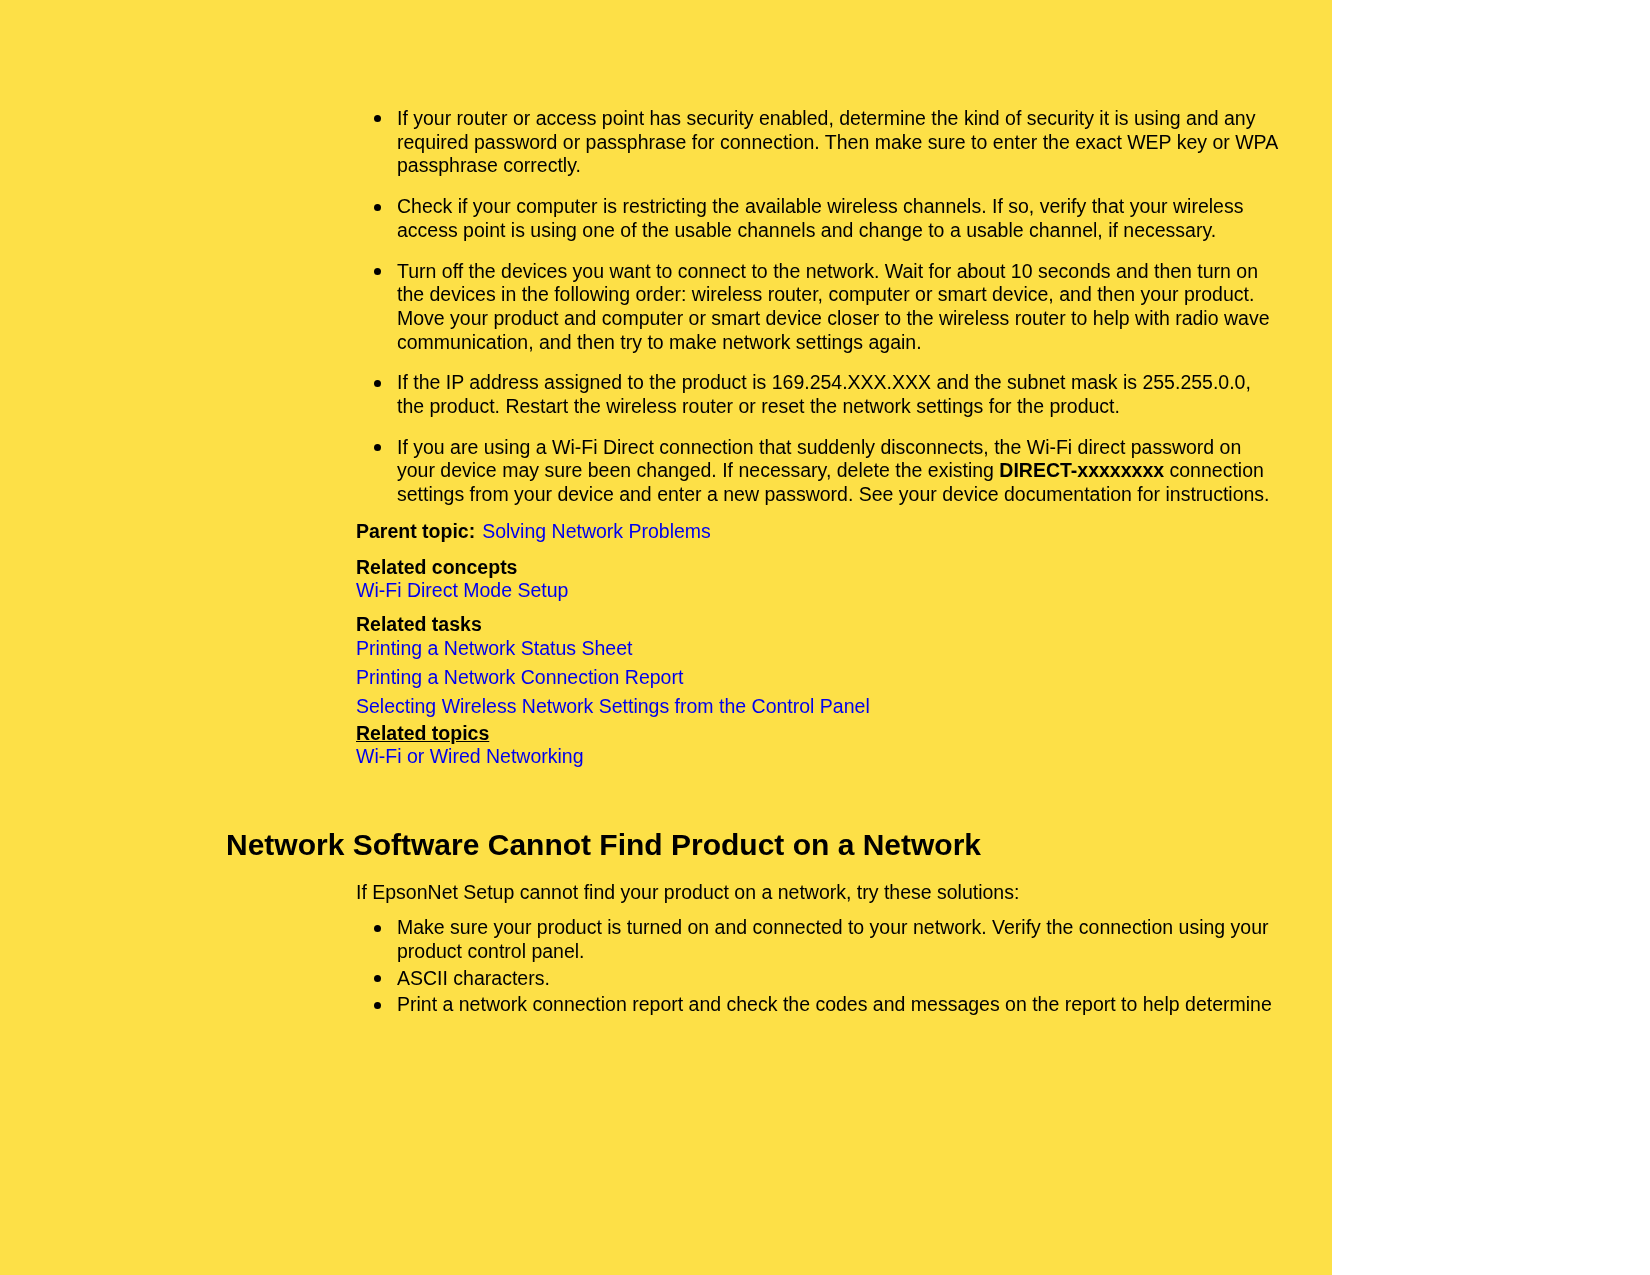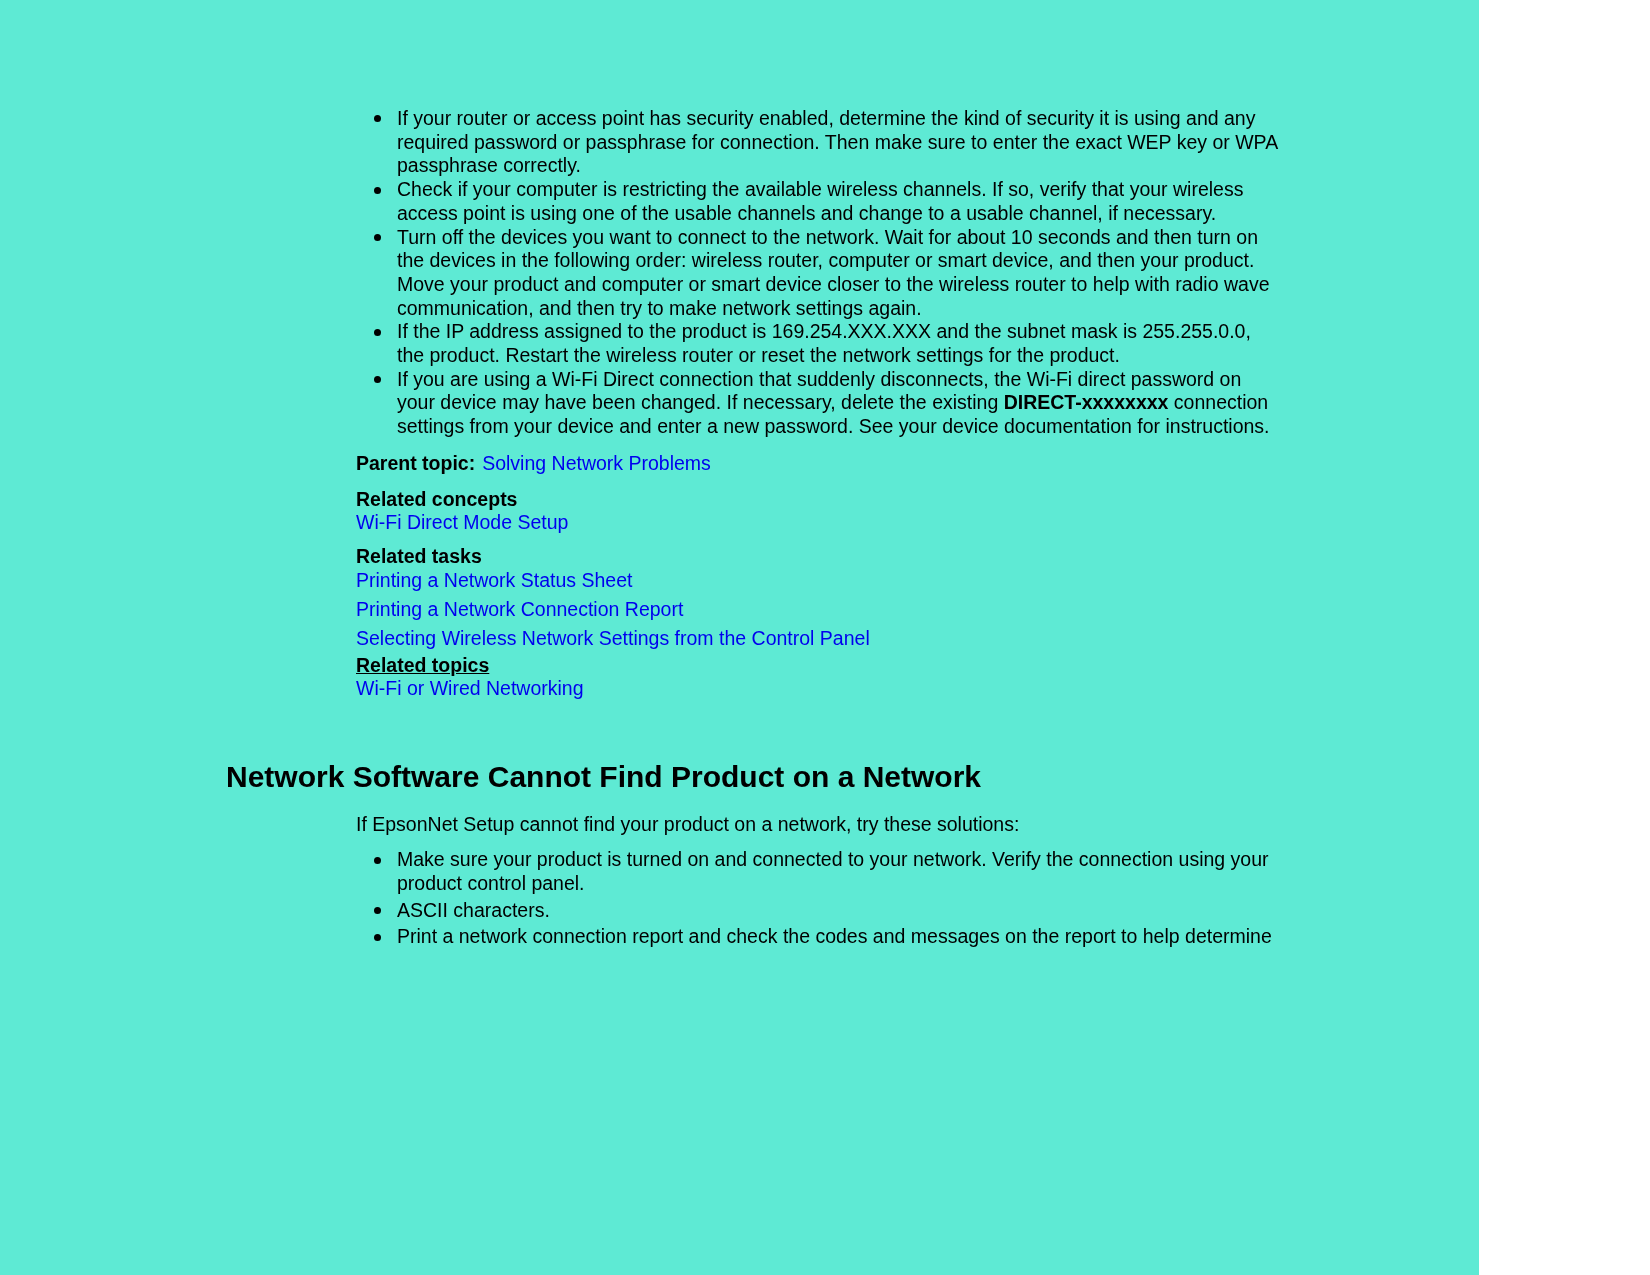--- a/index.html
+++ b/index.html
@@ -1,33 +1,33 @@
 <!DOCTYPE html>
 <html><head>
 <meta charset="utf-8">
 <style>
   html,body { margin:0; padding:0; background:#fff; }
   .page {
-    position:relative; width:1479px; height:1275px; background:#5eead4;
+    position:relative; width:1332px; height:1275px; background:#fde047;
     font-family:"Liberation Sans", sans-serif; font-size:19.5px; line-height:23.7px;
     color:#000000; overflow:hidden;
   }
   .flow { position:absolute; left:0; top:107px; width:1650px; }
   .indent { margin-left:356px; width:1150px; }
   .h1 { margin-left:226px; font-size:30px; line-height:36px; font-weight:bold; white-space:nowrap; }
   .ln { white-space:nowrap; }
   .bullet { position:relative; padding-left:41px; }
   .dot {
     position:absolute; left:17.5px; top:8.4px; width:7px; height:7px;
     background:#000; border-radius:50%;
   }
   .b { font-weight:bold; }
   .link { color:#0000EE; cursor:pointer; text-decoration:none; }
   .subhead { font-weight:bold; white-space:nowrap; }
-  .mt-bullet { }
+  .mt-bullet { margin-top:17px; }
   .mt-bullet-sm { margin-top:3px; }
   .mt-parent { margin-top:13.5px; }
   .mt-concepts { margin-top:11.7px; }
   .mt-tasks { margin-top:9.7px; }
   .mt-linkgap { margin-top:5.5px; }
   .mt-topics { margin-top:3px;text-decoration:underline; }
   .mt-h1 { margin-top:58.4px; }
   .mt-intro { margin-top:17.5px; }
   .mt-b1 { margin-top:11.7px; }
   .linkline { white-space:nowrap; }
@@ -68,21 +68,21 @@
 
       <div class="bullet mt-bullet">
         <span class="dot"></span>
         <div class="ln">If the IP address assigned to the product is 169.254.XXX.XXX and the subnet mask is 255.255.0.0,</div>
         <div class="ln">the product. Restart the wireless router or reset the network settings for the product.</div>
       </div>
 
       <div class="bullet mt-bullet">
         <span class="dot"></span>
         <div class="ln">If you are using a Wi-Fi Direct connection that suddenly disconnects, the Wi-Fi direct password on</div>
-        <div class="ln"><span>your device may have been changed. If necessary, delete the existing </span><span class="b">DIRECT-xxxxxxxx</span><span> connection</span></div>
+        <div class="ln"><span>your device may sure been changed. If necessary, delete the existing </span><span class="b">DIRECT-xxxxxxxx</span><span> connection</span></div>
         <div class="ln">settings from your device and enter a new password. See your device documentation for instructions.</div>
       </div>
     </div>
 
     <div class="indent mt-parent linkline">
       <span class="b">Parent topic:</span><span class="link parent-link">Solving Network Problems</span>
     </div>
 
     <div class="indent subhead mt-concepts">Related concepts</div>
     <div class="indent linkline"><span class="link">Wi-Fi Direct Mode Setup</span></div>

